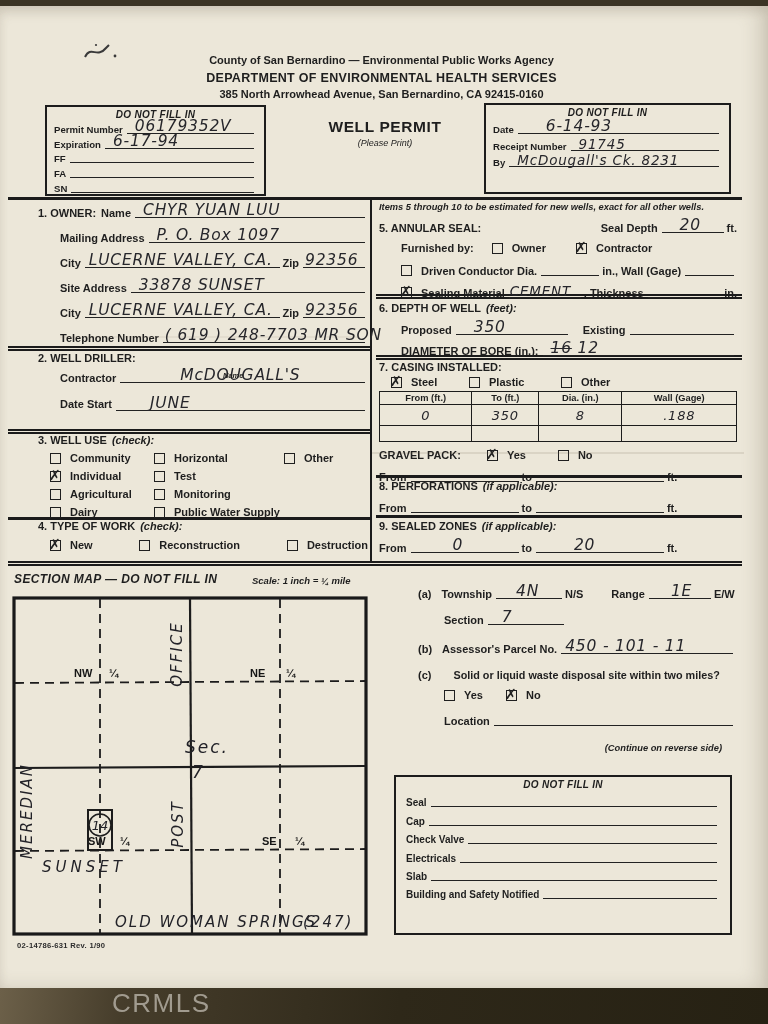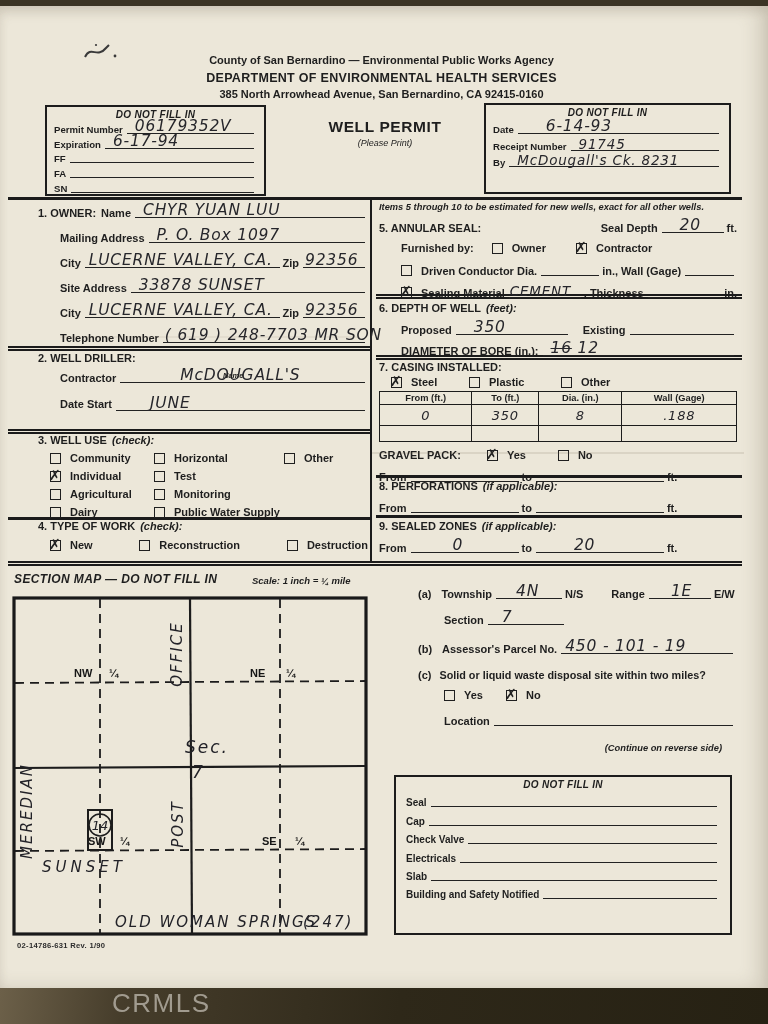--- a/index.html
+++ b/index.html
@@ -524,26 +524,26 @@
     <div class="row" style="margin-top:10px;padding-left:56px;">
       <span class="lbl">Section</span>
       <span class="ul fix" style="width:76px;">
           <span class="hw big" style="left:14px;">7</span>
         </span>
     </div>
     <div class="row" style="margin-top:13px;padding-left:30px;">
       <span class="lbl">(b)</span>
       <span class="lbl" style="margin-left:10px;">Assessor's Parcel No.</span>
       <span class="ul">
-          <span class="hw big" style="left:4px;">450 - 101 - 19</span>
+          <span class="hw big" style="left:4px;">450 - 101 - 11</span>
         </span>
     </div>
     <div class="row" style="margin-top:14px;padding-left:30px;">
       <span class="lbl">(c)</span>
-      <span class="lbl" style="margin-left:8px;font-size:10.8px;">Solid or liquid waste disposal site within two miles?</span>
+      <span class="lbl" style="margin-left:22px;font-size:10.8px;">Solid or liquid waste disposal site within two miles?</span>
     </div>
     <div class="row mid" style="margin-top:8px;padding-left:56px;">
       <div class="opt" style="width:62px;">
           <span class="cb"></span>
           <span class="lbl">Yes</span>
         </div>
       <div class="opt">
           <span class="cb checked"></span>
           <span class="lbl">No</span>
         </div>

